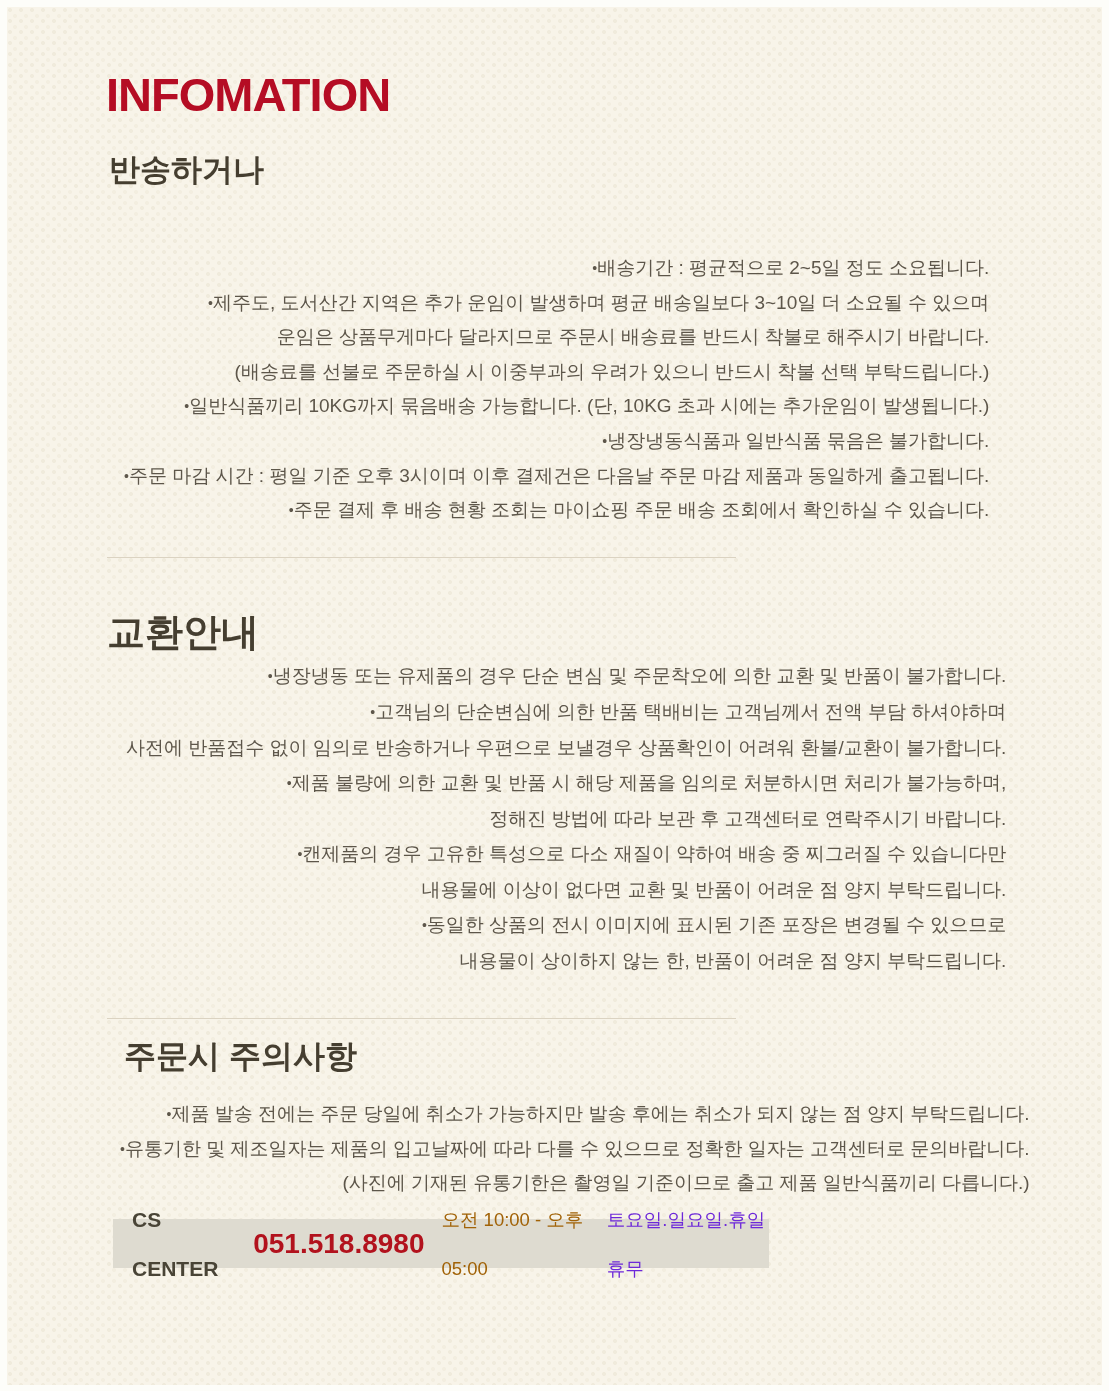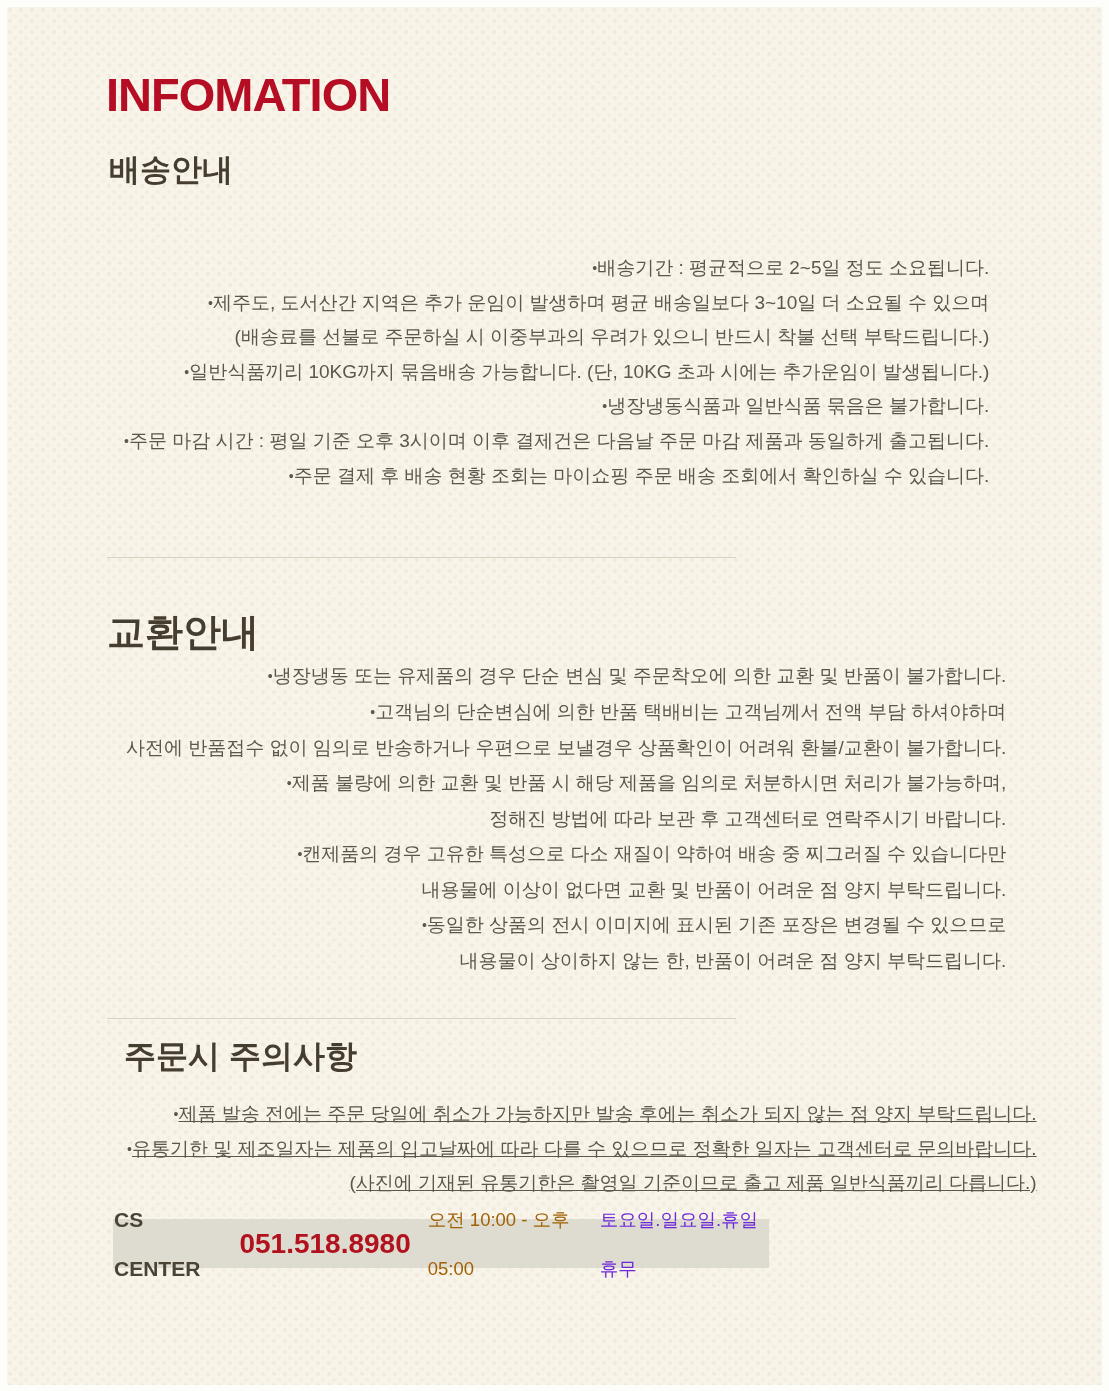--- a/index.html
+++ b/index.html
@@ -28,38 +28,38 @@
     font-weight:bold;color:#453e30;line-height:1;white-space:nowrap;
   }
   #heading-delivery{left:102px;top:147px;font-size:31px;}
   #heading-exchange{left:100px;top:606px;font-size:38px;}
   #heading-caution{left:117px;top:1033px;font-size:32px;}
   .list{color:#5d564a;font-size:19px;white-space:nowrap;text-align:right;}
   #list-delivery{left:105px;top:244px;}
   #list-delivery .ln{line-height:34.6px;}
   #list-exchange{left:102px;top:638px;margin-top:13px;}
   #list-exchange .ln{line-height:35px;}
-  #list-caution{left:108px;top:1090px;text-decoration:underline;}
+  #list-caution{left:101px;top:1090px;}
   #list-caution .ln{line-height:34.5px;}
   .ln{display:block;}
   .bullet{
     display:inline-block;width:17px;
     font-size:14px;color:#5d564a;vertical-align:1px;
   }
   .cont{padding-left:17px;}
   .divider{
     height:1px;background:#dbd3c2;width:629px;left:100px;
   }
   #divider-1{top:550px;}
   #divider-2{top:1011px;}
   #cs-bar{
     left:106px;top:1212px;width:656px;height:49px;
     background:#dedbd0;
     display:flex;align-items:baseline;
-    padding-left:1px;box-sizing:border-box;
+    padding-left:19px;box-sizing:border-box;
   }
   #cs-bar .label{
     font-size:21px;font-weight:bold;color:#494436;letter-spacing:0px;
     align-self:center;line-height:49px;
   }
   #cs-bar .phone{
     font-size:28px;font-weight:bold;color:#b2121d;
     margin-left:23px;align-self:center;line-height:49px;
   }
   #cs-bar .hours{
@@ -71,25 +71,26 @@
     align-self:center;line-height:49px;
   }
 </style>
 </head>
 <body>
 
 <div class="canvas">
 
   <div id="page-title" class="abs">INFOMATION</div>
 
-  <div id="heading-delivery" class="abs section-heading">배송안내</div>
+  <div id="heading-delivery" class="abs section-heading">반송하거나</div>
 
   <div id="list-delivery" class="abs list">
       <div class="ln"><span class="bullet">•</span>배송기간 : 평균적으로 2~5일 정도 소요됩니다.</div>
       <div class="ln"><span class="bullet">•</span>제주도, 도서산간 지역은 추가 운임이 발생하며 평균 배송일보다 3~10일 더 소요될 수 있으며</div>
+      <div class="ln cont">운임은 상품무게마다 달라지므로 주문시 배송료를 반드시 착불로 해주시기 바랍니다.</div>
       <div class="ln cont">(배송료를 선불로 주문하실 시 이중부과의 우려가 있으니 반드시 착불 선택 부탁드립니다.)</div>
       <div class="ln"><span class="bullet">•</span>일반식품끼리 10KG까지 묶음배송 가능합니다. (단, 10KG 초과 시에는 추가운임이 발생됩니다.)</div>
       <div class="ln"><span class="bullet">•</span>냉장냉동식품과 일반식품 묶음은 불가합니다.</div>
       <div class="ln"><span class="bullet">•</span>주문 마감 시간 : 평일 기준 오후 3시이며 이후 결제건은 다음날 주문 마감 제품과 동일하게 출고됩니다.</div>
       <div class="ln"><span class="bullet">•</span>주문 결제 후 배송 현황 조회는 마이쇼핑 주문 배송 조회에서 확인하실 수 있습니다.</div>
     </div>
 
   <div id="divider-1" class="abs divider"></div>
 
   <div id="heading-exchange" class="abs section-heading">교환안내</div>

